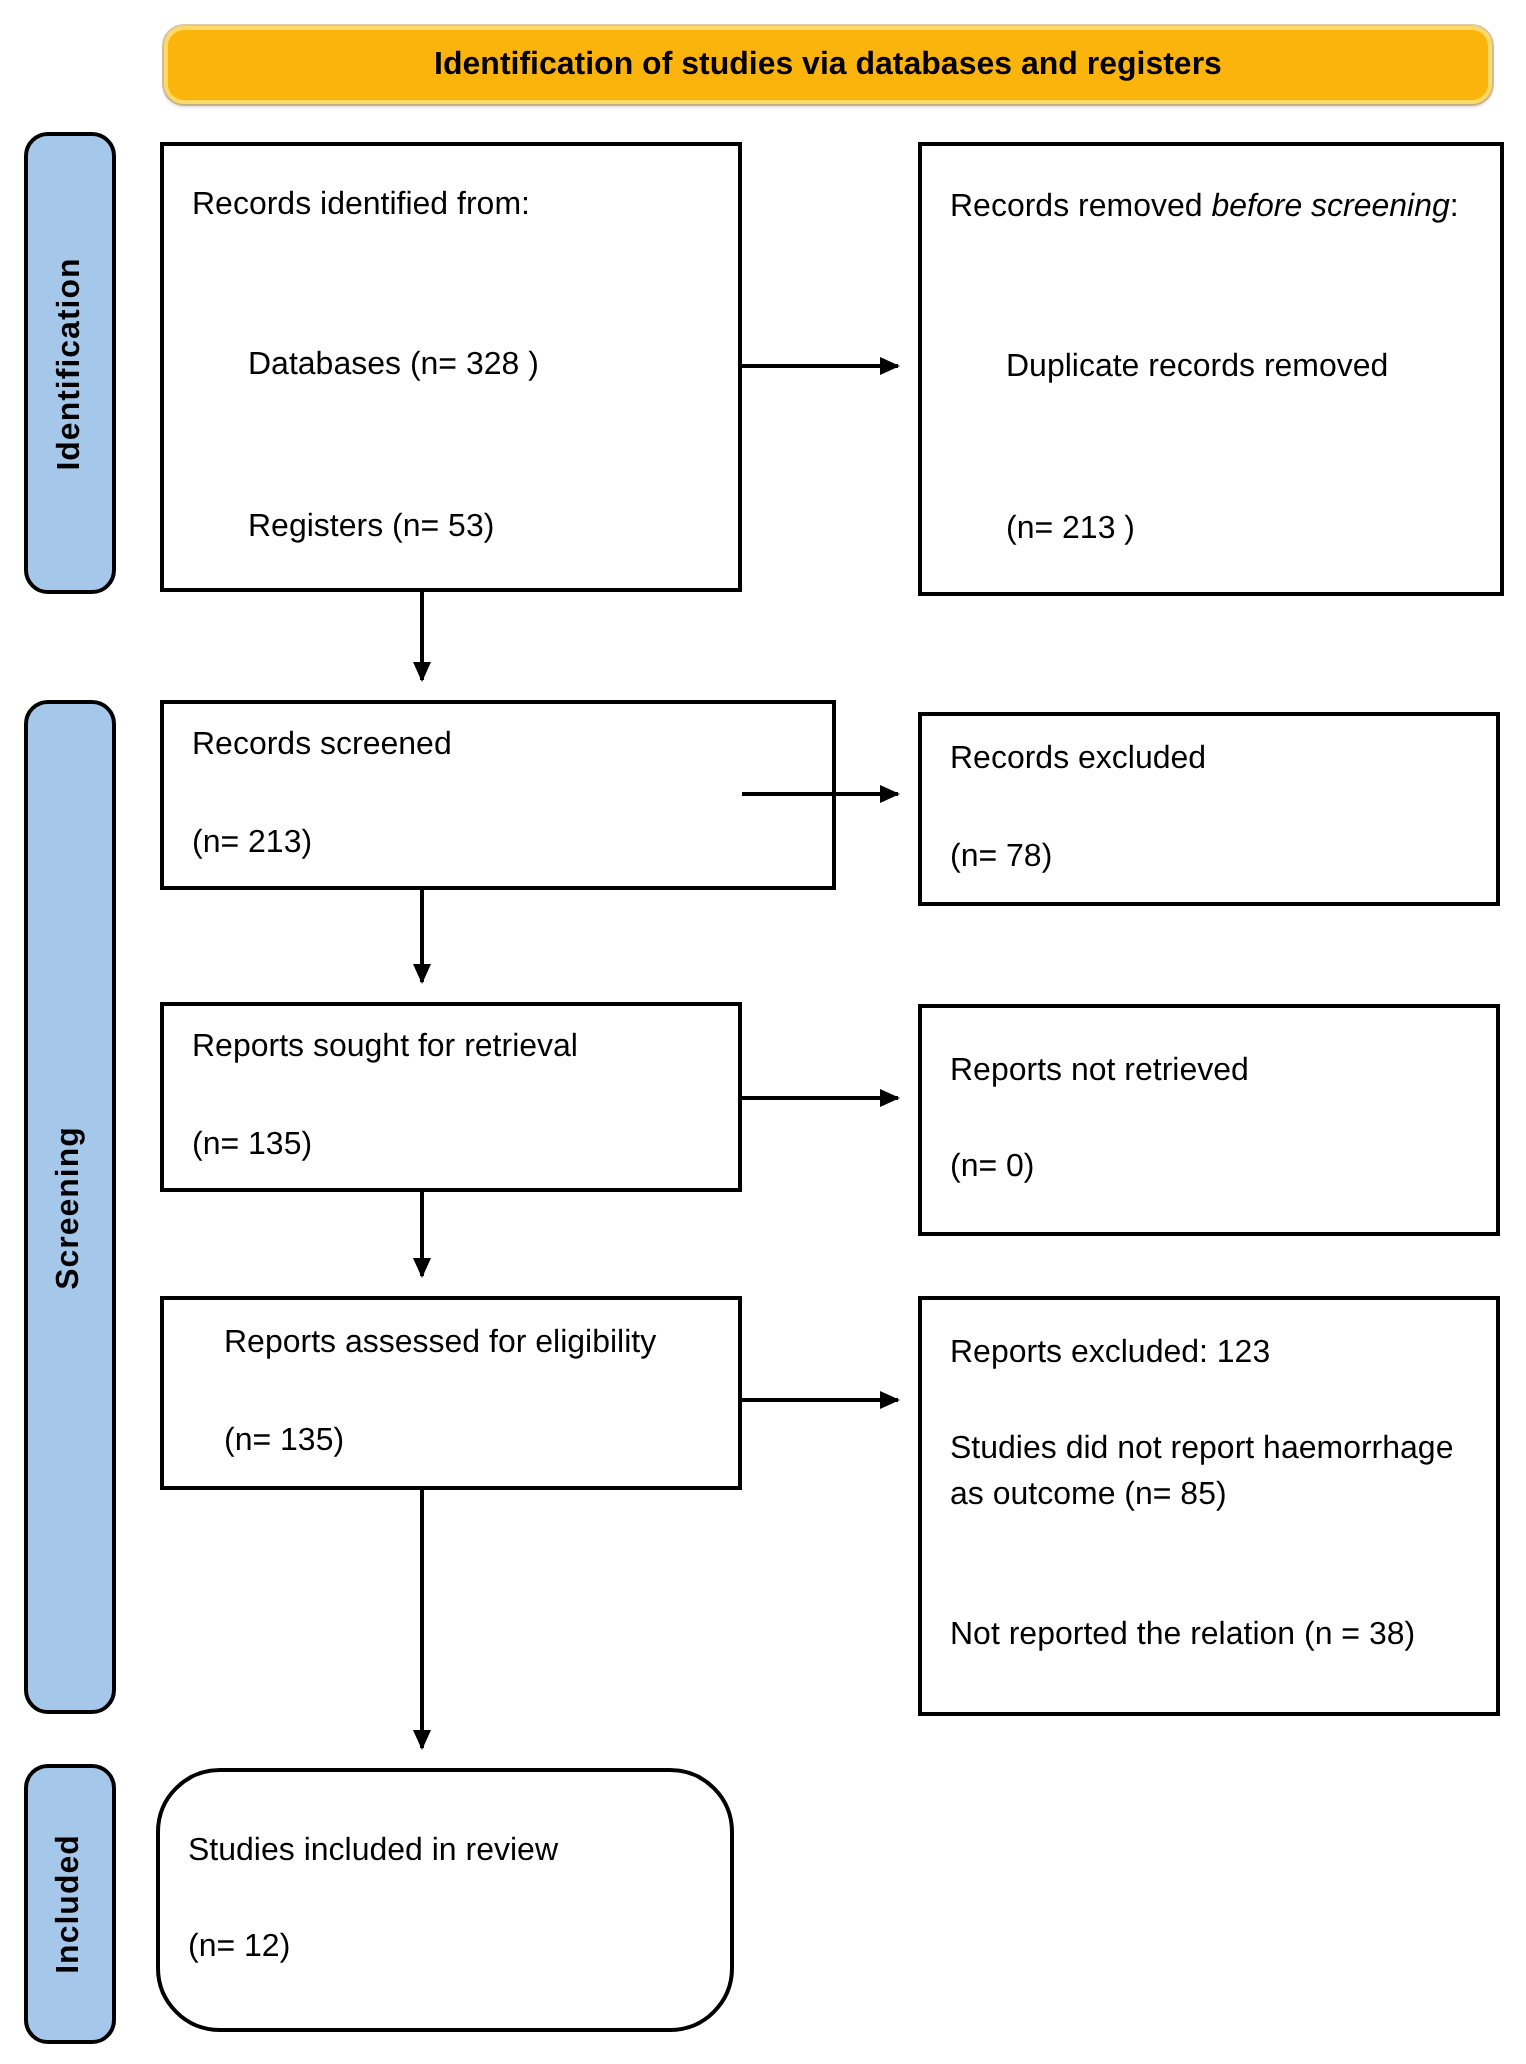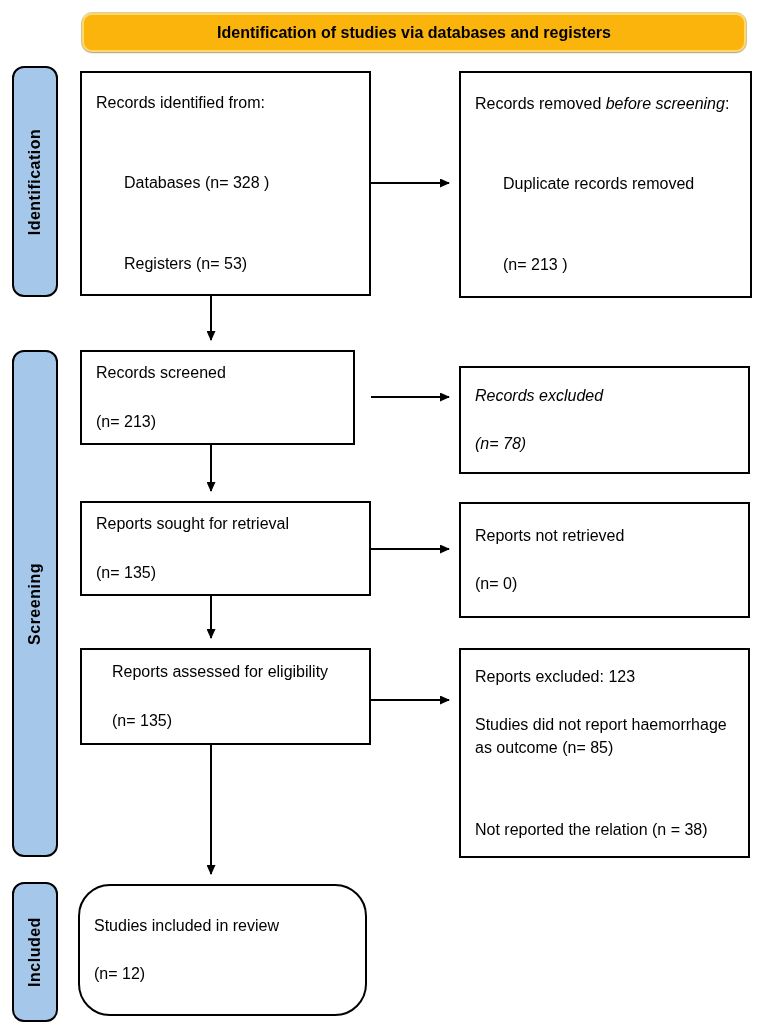--- a/index.html
+++ b/index.html
@@ -63,26 +63,26 @@
     font-size: 16px;
     line-height: 1.4;
     padding: 10px 10px 10px 14px;
     display: flex;
     flex-direction: column;
     justify-content: center;
     gap: 26px;
   }
   .box .indent { padding-left: 28px; margin-top: 32px; }
   .box.top-align { justify-content: flex-start; padding-top: 16px; }
-  .gap-top { margin-top: 34px; }
+  .gap-top { margin-top: 22px; }
 
   .b1 { left: 80px;  top: 71px;  width: 291px; height: 225px; }
   .b2 { left: 459px; top: 71px;  width: 293px; height: 227px; }
-  .b3 { left: 80px;  top: 350px; width: 275px; height: 95px; }
-  .b4 { left: 459px; top: 366px; width: 291px; height: 108px; font-style: italic; }
+  .b3 { left: 80px;  top: 350px; width: 338px; height: 95px; }
+  .b4 { left: 459px; top: 356px; width: 291px; height: 97px; }
   .b5 { left: 80px;  top: 501px; width: 291px; height: 95px; }
   .b6 { left: 459px; top: 502px; width: 291px; height: 116px; }
   .b7 { left: 80px;  top: 648px; width: 291px; height: 97px; padding-left: 30px; }
   .b8 { left: 459px; top: 648px; width: 291px; height: 210px; }
   .b9 { left: 78px;  top: 884px; width: 289px; height: 132px; border-radius: 32px; }
 
   .arrows {
     position: absolute;
     inset: 0;
     width: 763px;

